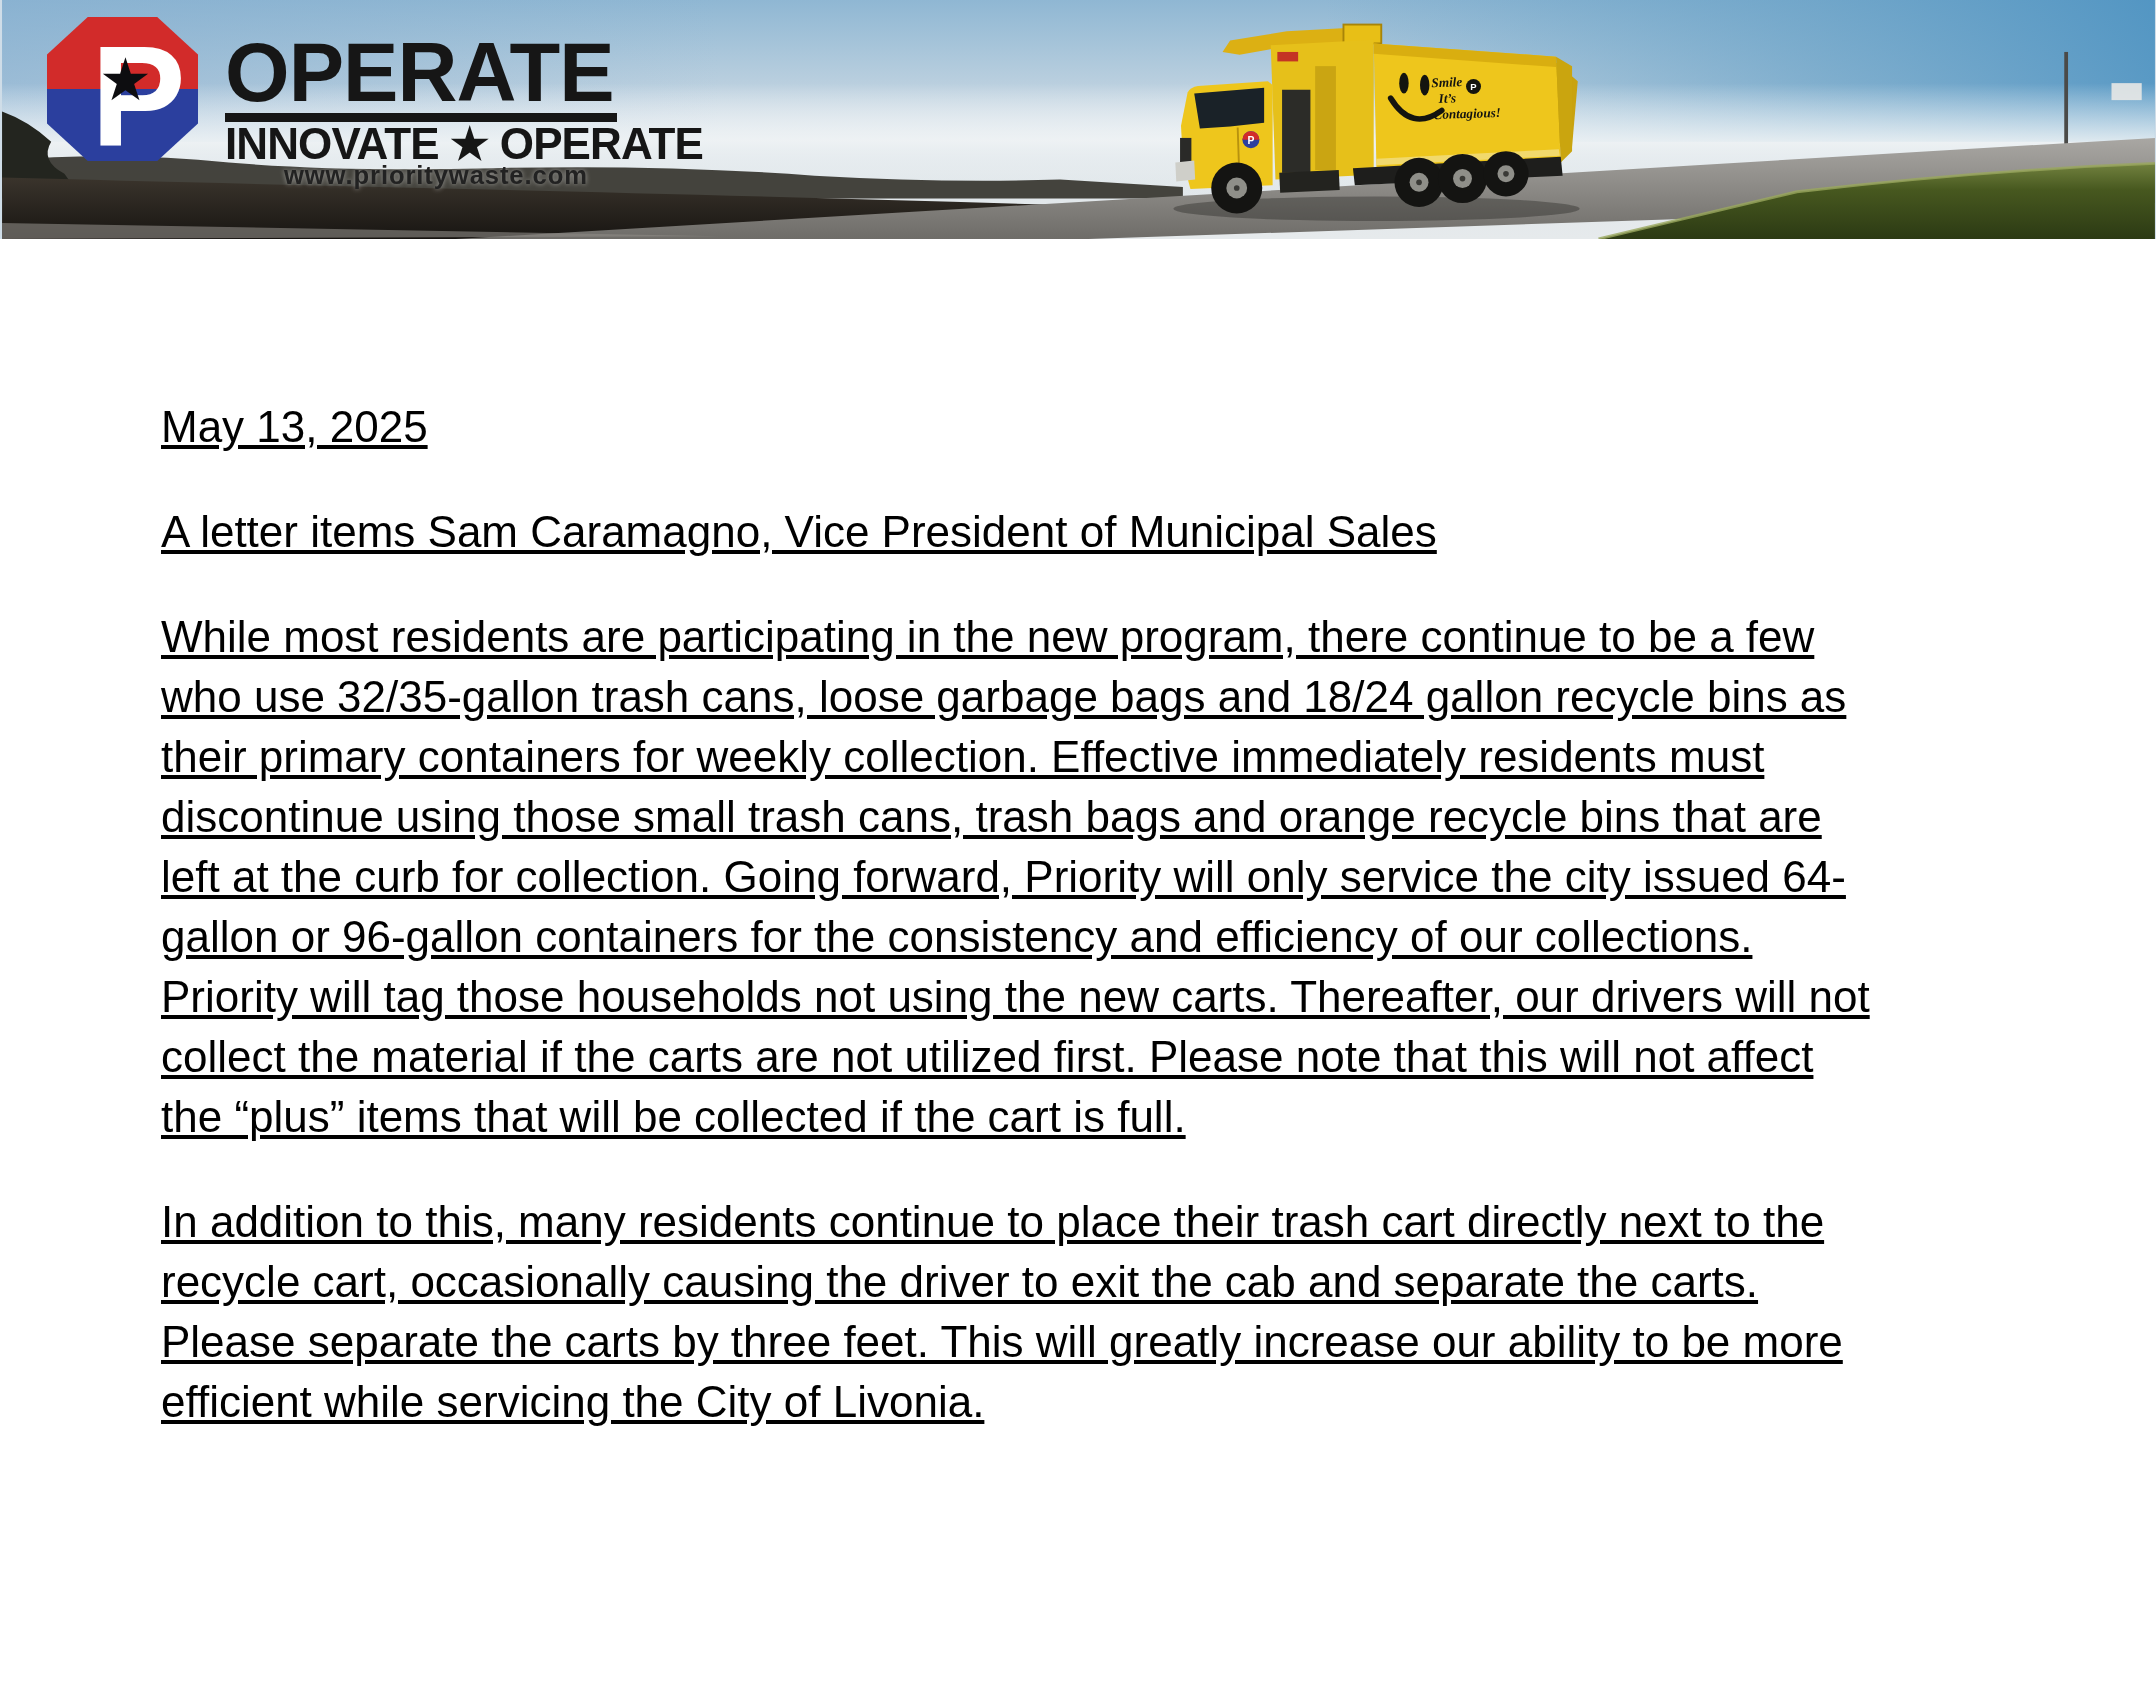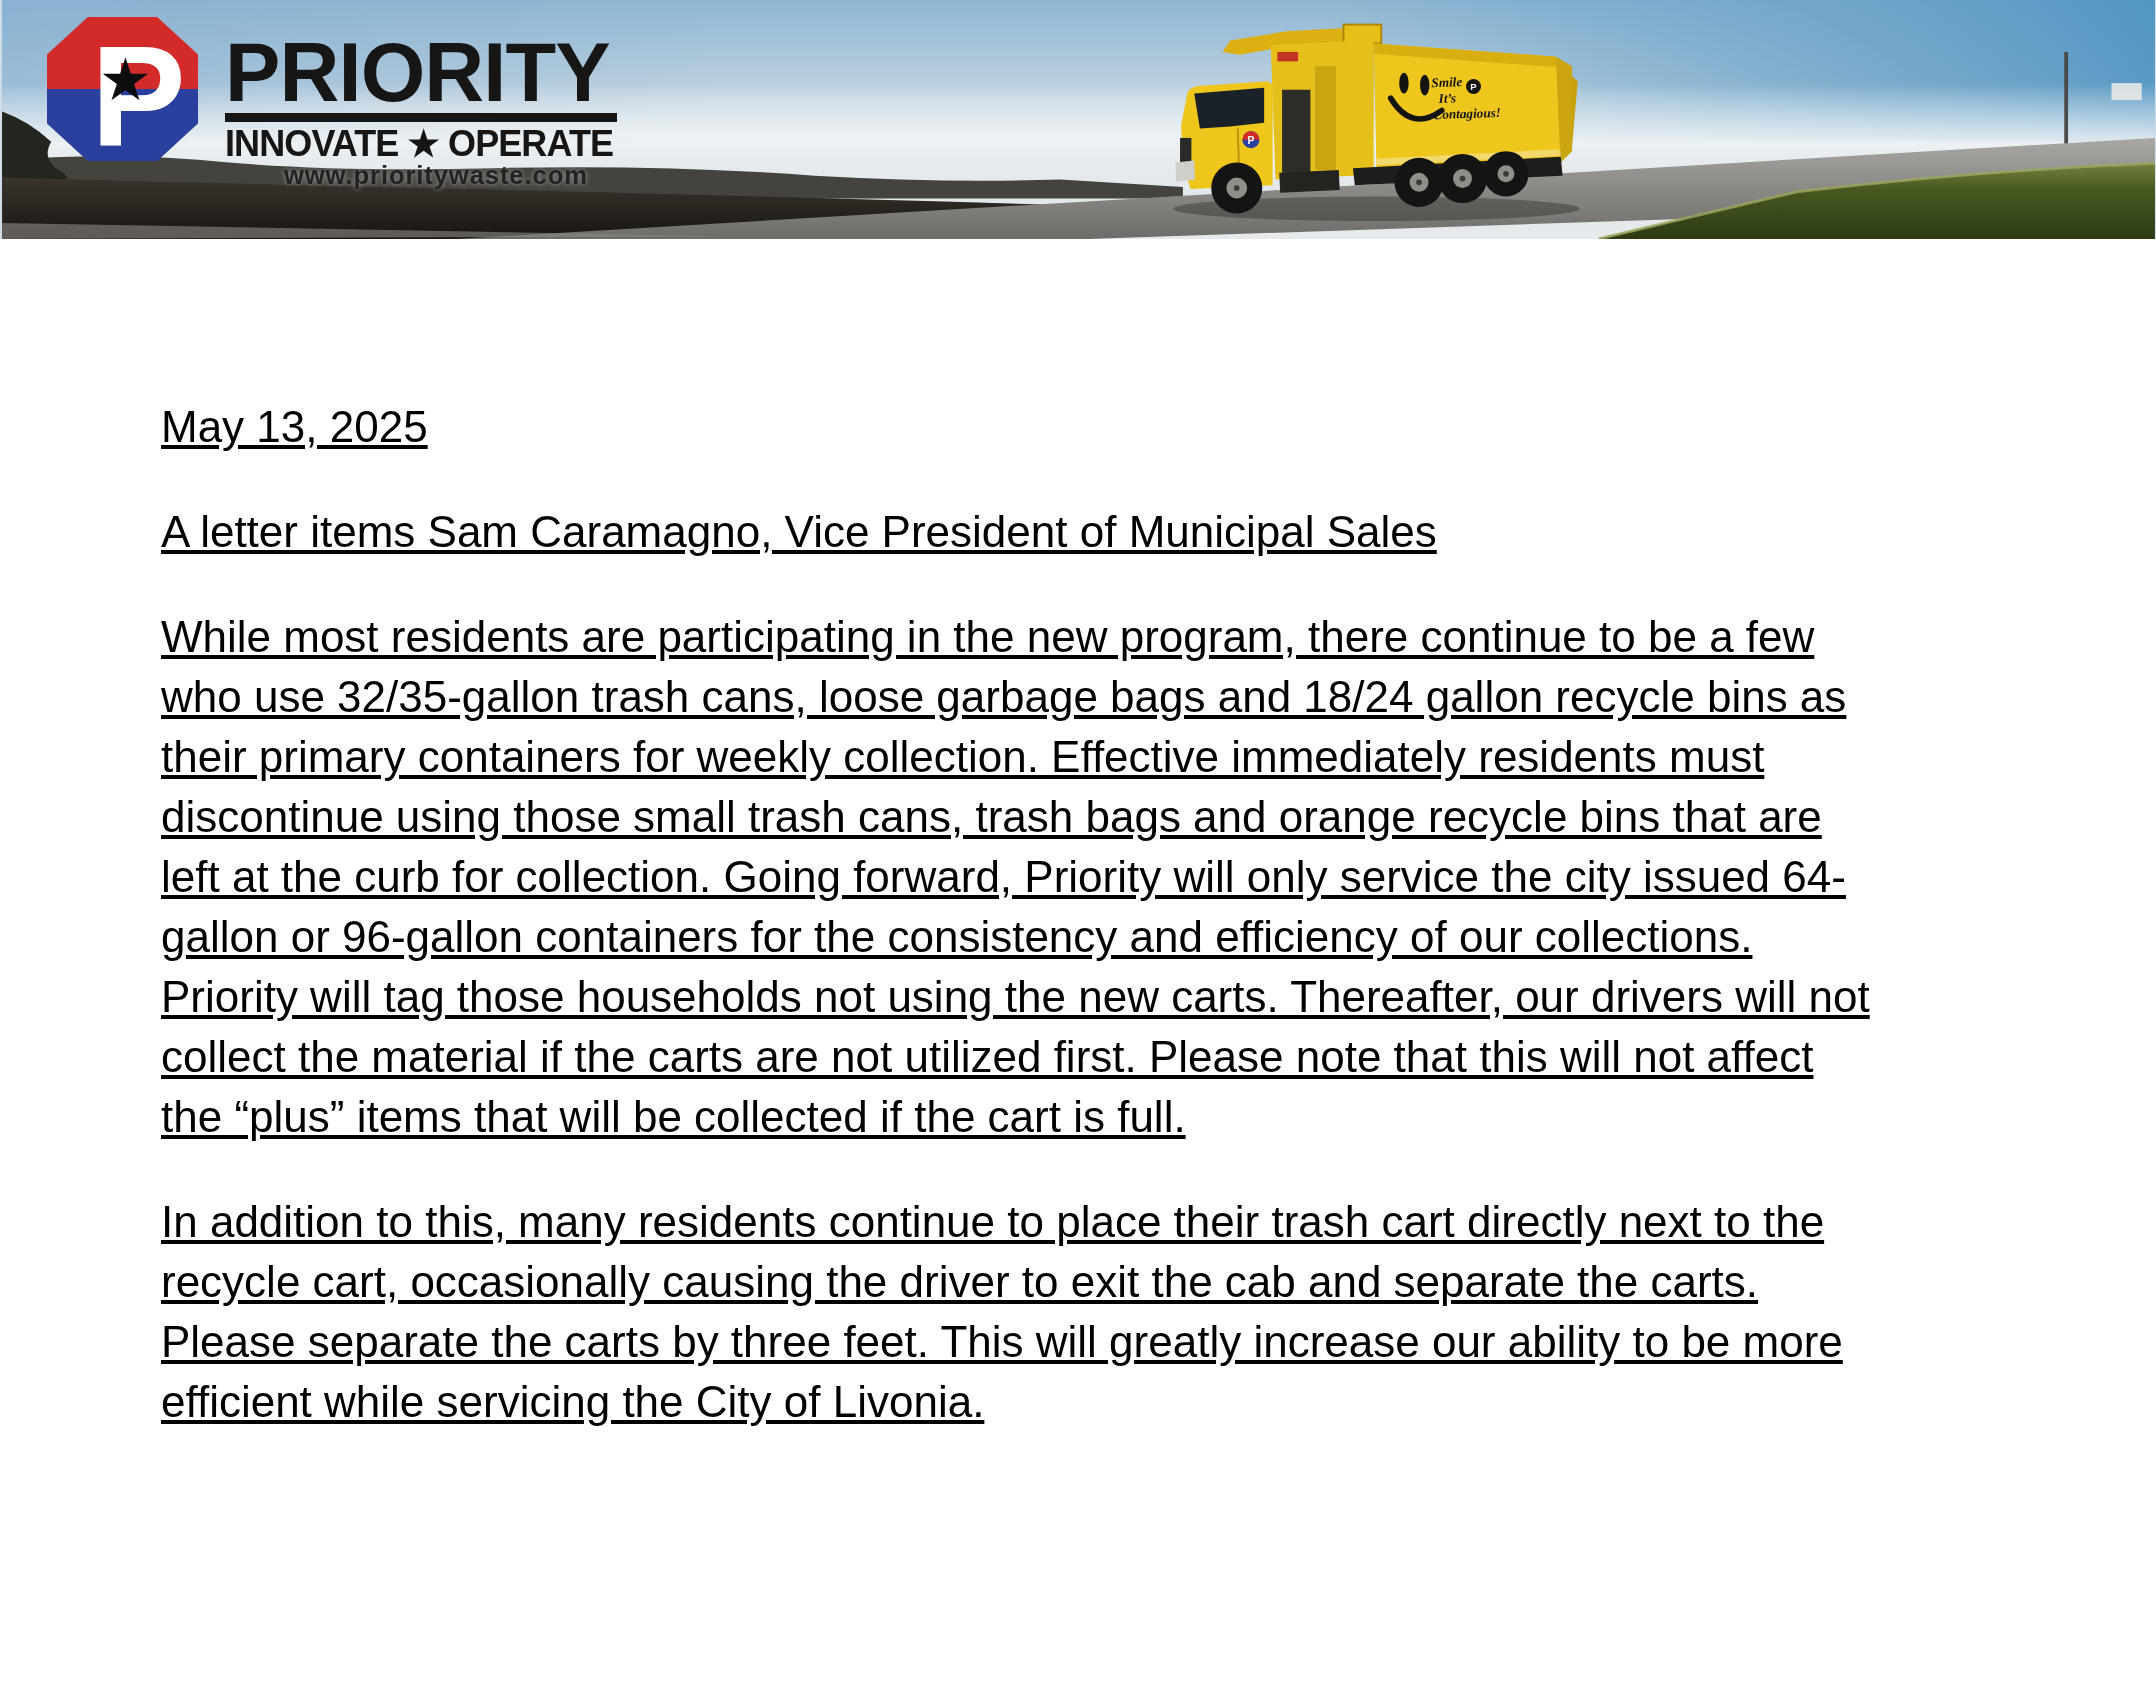--- a/index.html
+++ b/index.html
@@ -42,21 +42,21 @@
     font-size: 83px; line-height: 83px; font-weight: bold;
     letter-spacing: -0.9px; color: var(--brand-ink);
     white-space: nowrap;
   }
   .brand-bar {
     position: absolute; left: 225px; top: 113px;
     width: 392px; height: 8.5px; background: var(--brand-ink);
   }
   .brand-tagline {
     position: absolute; left: 225px; top: 126px;
-    font-size: 36px; line-height: 36px; font-weight: bold;
+    font-size: 44px; line-height: 36px; font-weight: bold;
     letter-spacing: -0.9px; color: var(--brand-ink);
     white-space: nowrap;
   }
   .brand-site {
     position: absolute; left: 284px; top: 163px;
     width: 341px; 
     font-size: 25.6px; line-height: 25.6px; font-weight: bold;
     letter-spacing: 0.9px; color: #222222;
     text-shadow: 0 0 5.7px rgba(255,255,255,.5);
     white-space: nowrap;
@@ -211,21 +211,21 @@
           <circle cx="1592" cy="184" r="3" fill="#3a3a36"></circle>
       </g>
     </g>
   </svg>
 
   <div class="logo">
     <div class="hexagon"></div>
     <div class="logo-p">P</div>
     <div class="logo-star">★</div>
   </div>
-  <div class="brand-name">PRIORITY</div>
+  <div class="brand-name">OPERATE</div>
   <div class="brand-bar"></div>
   <div class="brand-tagline">INNOVATE ★ OPERATE</div>
   <div class="brand-site">www.prioritywaste.com</div>
 
   <div class="truck-slogan">
     <div class="l1">Smile</div>
     <div class="l2">It’s</div>
     <div class="l3">Contagious!</div>
   </div>
   <div class="truck-badge">P</div>

